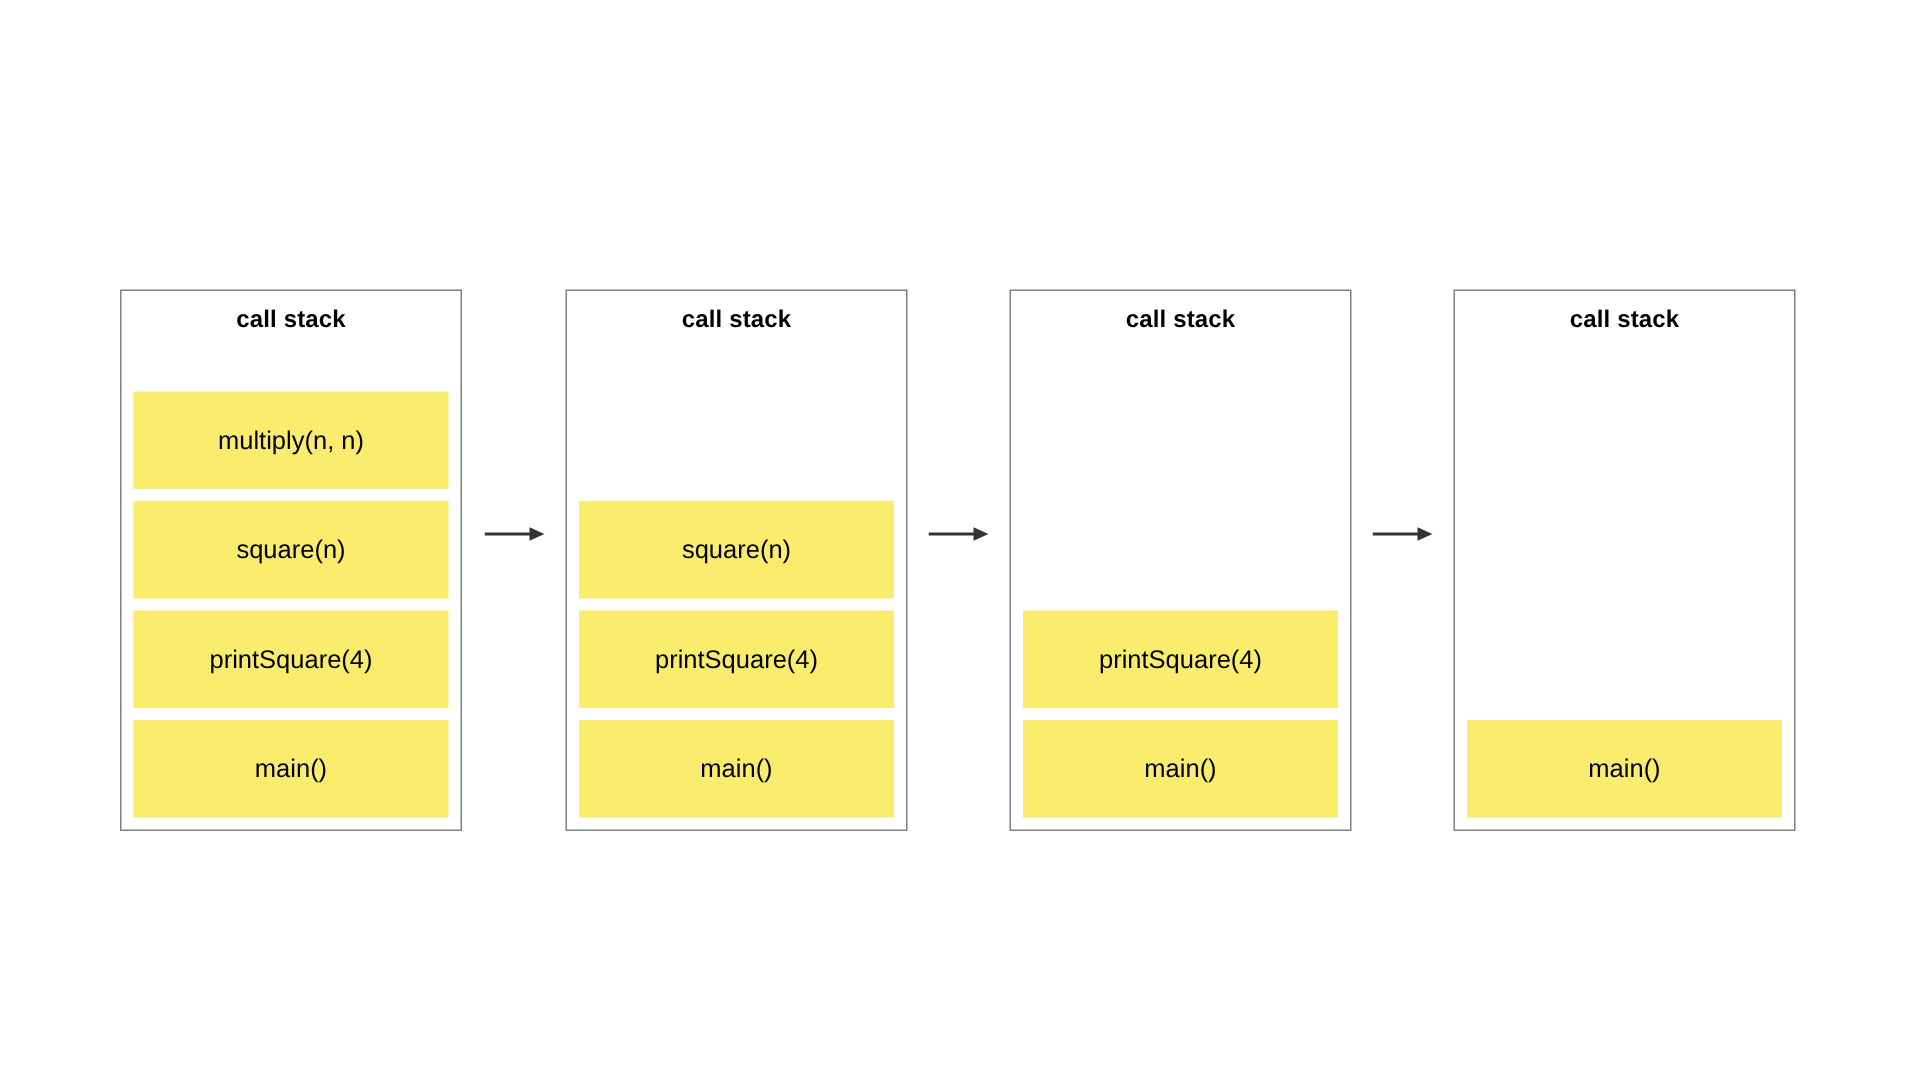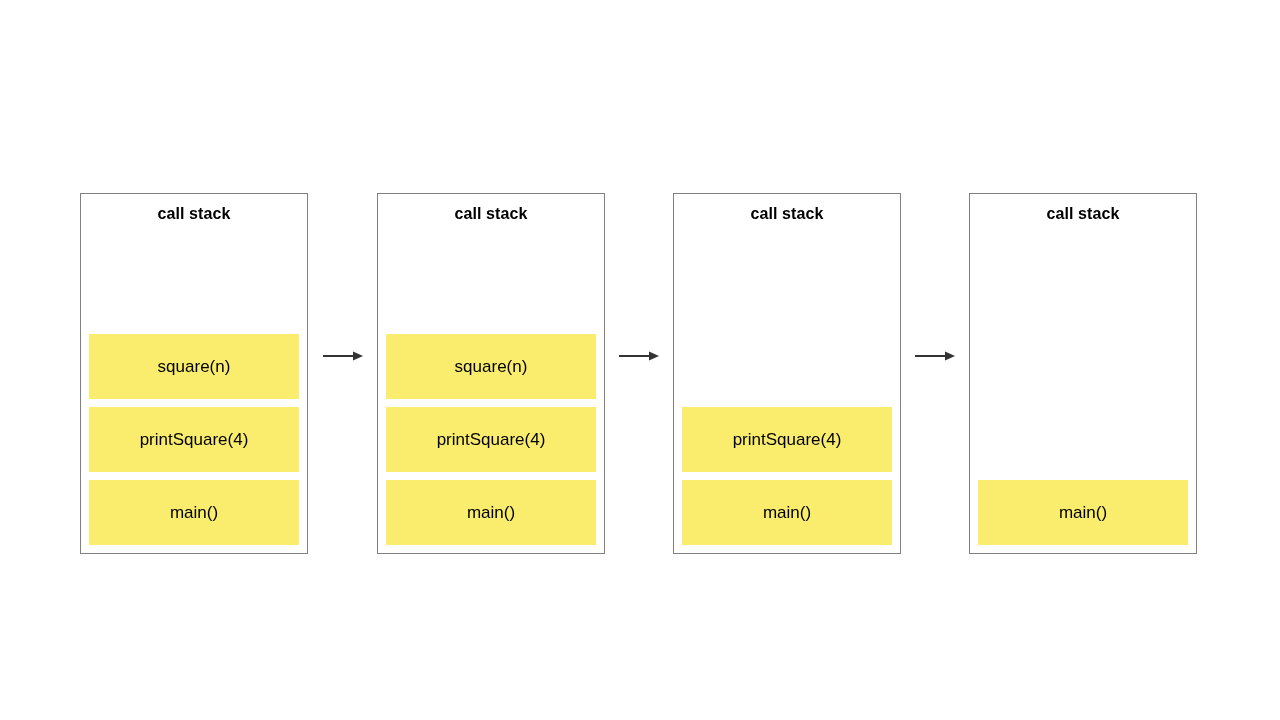--- a/index.html
+++ b/index.html
@@ -94,20 +94,21 @@
   #arrow-2 { left: 915px; }
 </style>
 </head>
 <body>
 
 <div id="diagram">
 
   <div class="stack-panel" id="panel-0">
     <div class="panel-title">call stack</div>
     <div class="frames">
+      <div class="frame">multiply(n, n)</div>
       <div class="frame">square(n)</div>
       <div class="frame">printSquare(4)</div>
       <div class="frame">main()</div>
     </div>
   </div>
 
   <div class="arrow" id="arrow-0">
     <svg width="40" height="14" viewBox="0 0 40 14" aria-hidden="true">
       <line x1="0" y1="7" x2="32" y2="7" stroke="#333333" stroke-width="2"></line>
       <polygon points="30,2.5 40,7 30,11.5" fill="#333333"></polygon>

